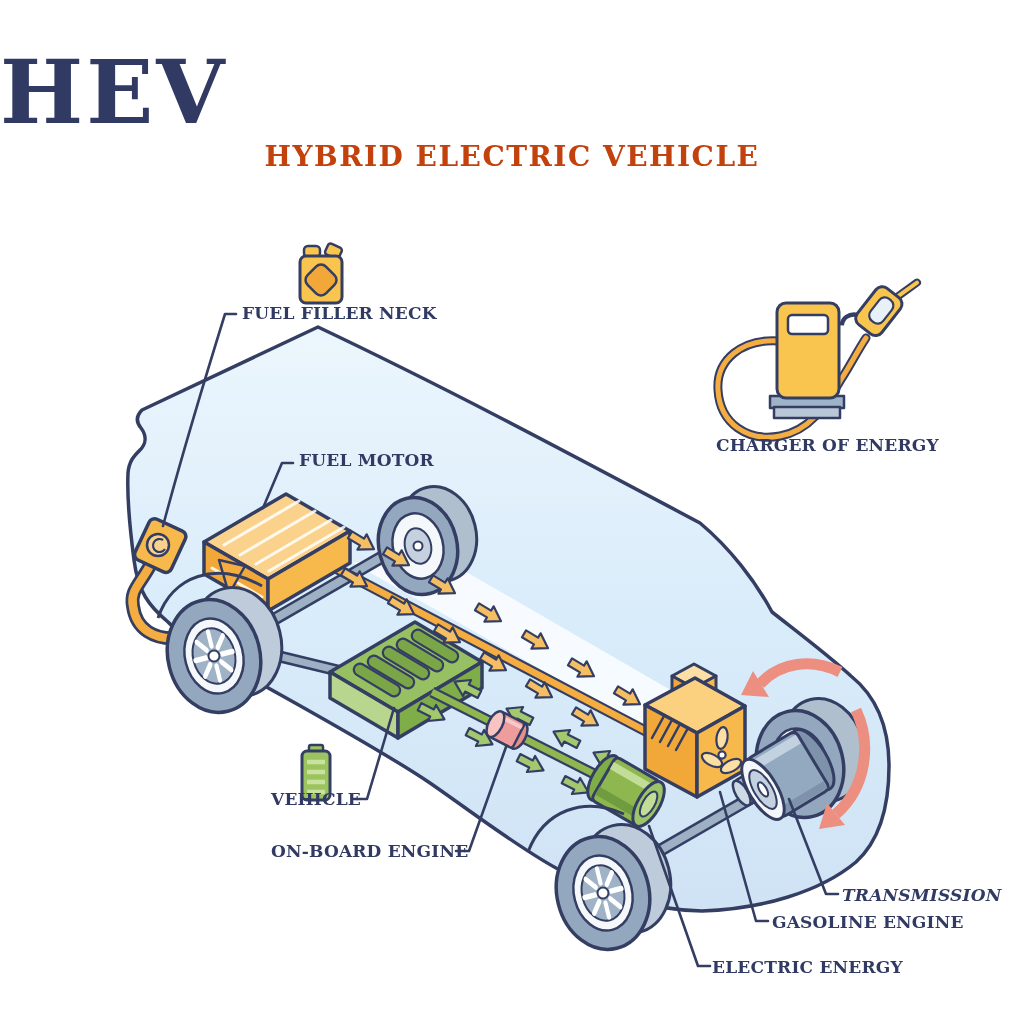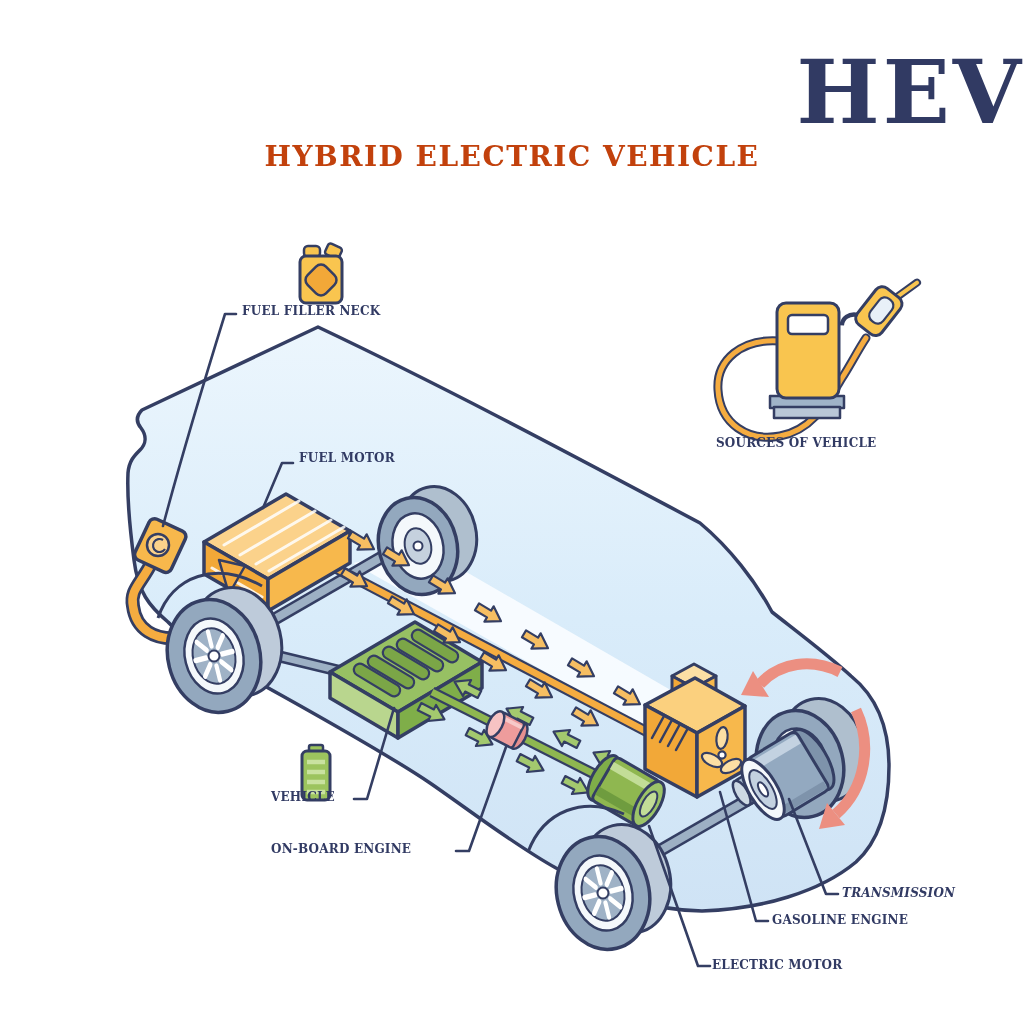--- a/index.html
+++ b/index.html
@@ -2,29 +2,29 @@
 <html><head>
 <meta charset="utf-8">
 <style>
   html,body{margin:0;padding:0;background:#ffffff;}
   .stage{
     position:relative;width:1024px;height:1024px;background:#ffffff;overflow:hidden;
     font-family:"DejaVu Serif","Liberation Serif",serif;
   }
   .stage svg{position:absolute;left:0;top:0;}
   .title{
-    position:absolute;left:0;top:48px;width:100%;text-align:right;
+    position:absolute;left:0;top:48px;width:100%;text-align:left;
     font-size:88px;font-weight:bold;color:#313A63;letter-spacing:3px;line-height:1;
   }
   .subtitle{
     position:absolute;left:0;top:141px;width:100%;text-align:center;
     font-size:28px;font-weight:bold;color:#c2410c;letter-spacing:1.5px;line-height:1.15;
   }
   .lbl{
-    position:absolute;font-size:12px;font-weight:bold;color:#313A63;
+    position:absolute;font-size:17px;font-weight:bold;color:#313A63;
     letter-spacing:0.2px;white-space:nowrap;line-height:1;
   }
 </style>
 </head>
 <body>
 
 <div class="stage">
 
 <svg width="1024" height="1024" viewBox="0 0 1024 1024">
   <defs>
@@ -305,20 +305,20 @@
       <line x1="307" y1="792" x2="325" y2="792"></line>
     </g>
   </g>
 </svg>
 
 <div class="title">HEV</div>
 <div class="subtitle">HYBRID ELECTRIC VEHICLE</div>
 
 <div class="lbl" style="left:242px;top:305px;">FUEL FILLER NECK</div>
 <div class="lbl" style="left:299px;top:452px;">FUEL MOTOR</div>
-<div class="lbl" style="left:716px;top:437px;">SOURCES OF VEHICLE</div>
+<div class="lbl" style="left:716px;top:437px;">CHARGER OF ENERGY</div>
 <div class="lbl" style="left:271px;top:791px;">VEHICLE</div>
 <div class="lbl" style="left:271px;top:843px;">ON-BOARD ENGINE</div>
 <div class="lbl" style="left:842px;top:887px;font-style:italic;">TRANSMISSION</div>
 <div class="lbl" style="left:772px;top:914px;">GASOLINE ENGINE</div>
-<div class="lbl" style="left:712px;top:959px;">ELECTRIC MOTOR</div>
+<div class="lbl" style="left:712px;top:959px;">ELECTRIC ENERGY</div>
 
 </div>
 
 </body></html>

